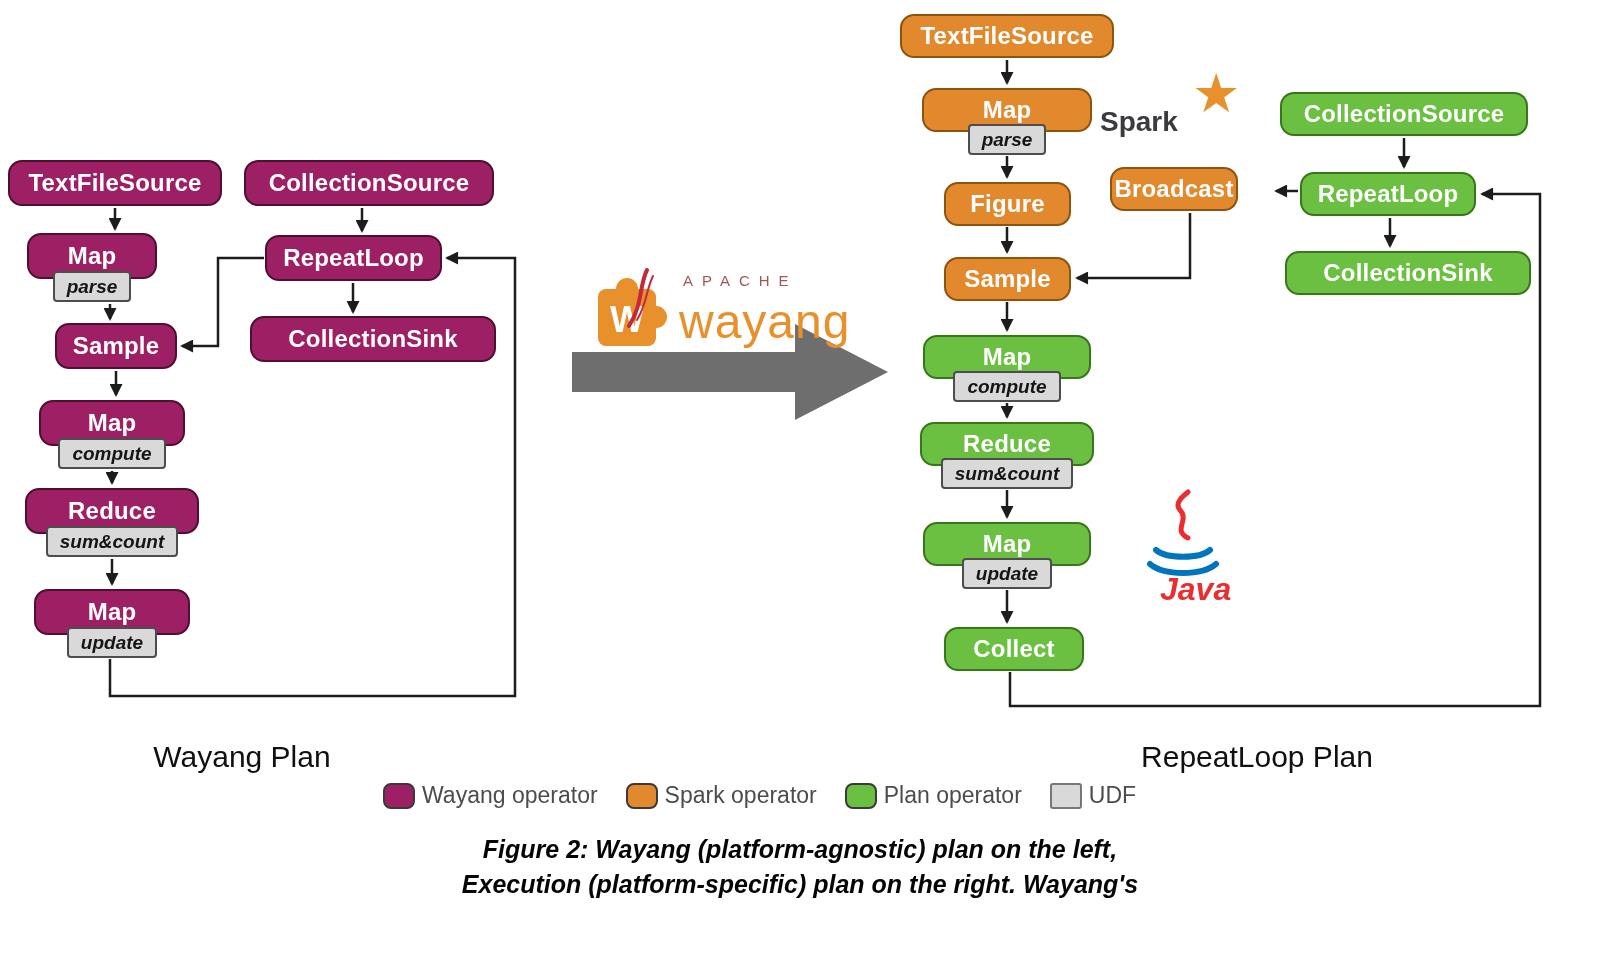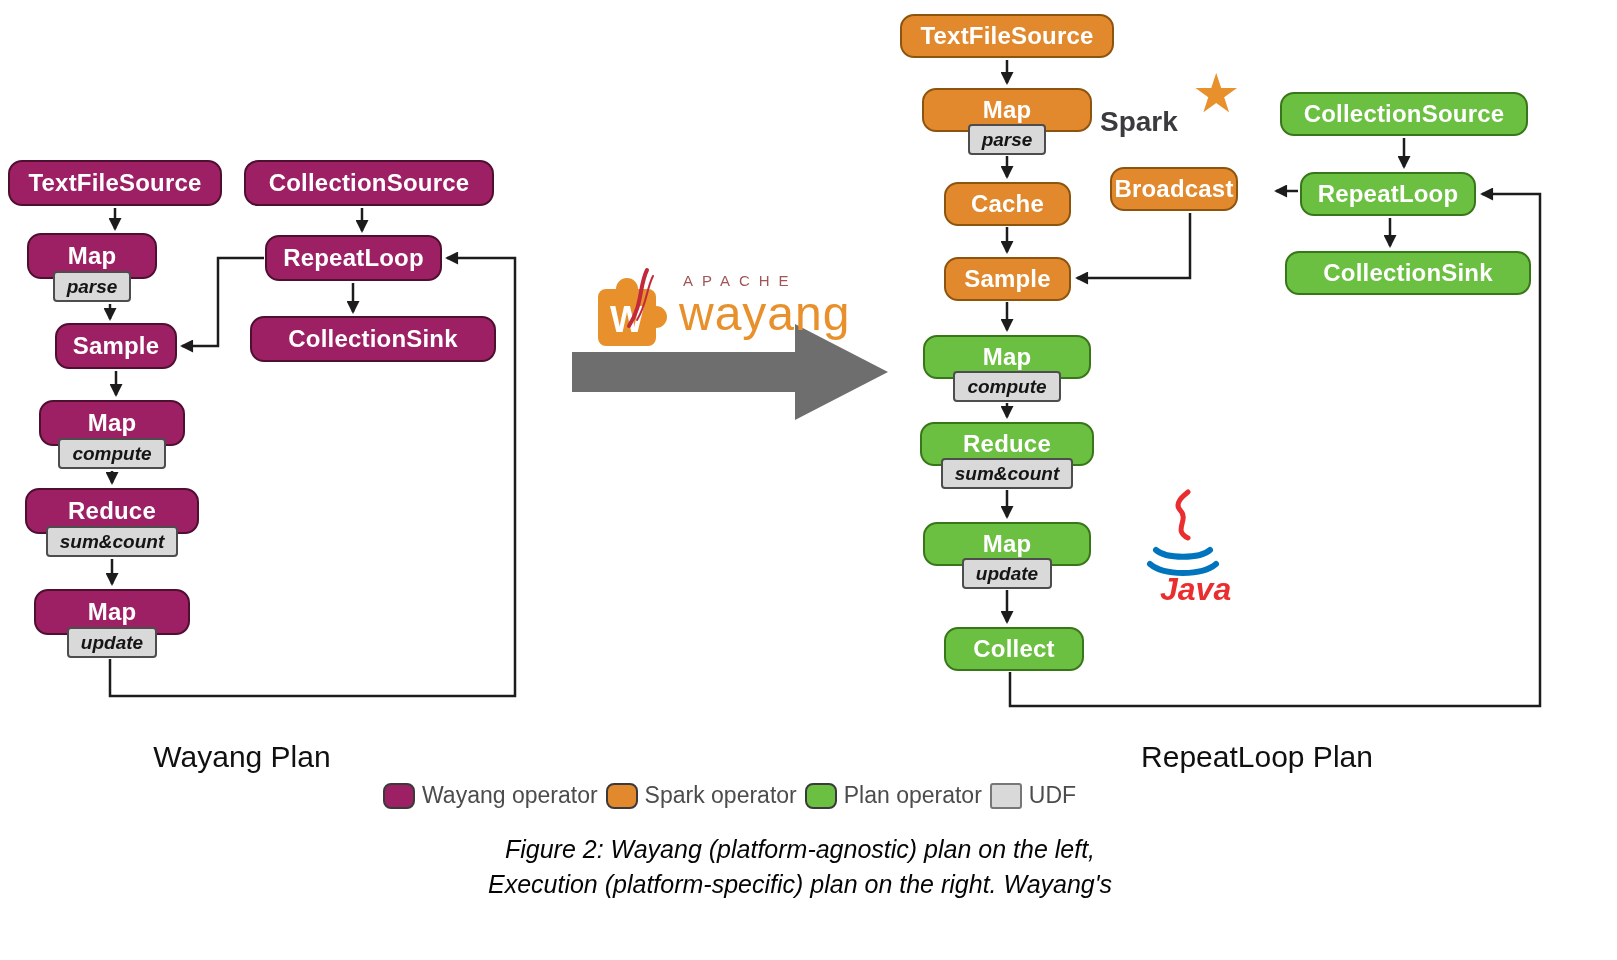--- a/index.html
+++ b/index.html
@@ -12,29 +12,29 @@
   .wrap{position:absolute;display:flex;flex-direction:column;align-items:center}
   .node{display:flex;align-items:center;justify-content:center;height:46px;border-radius:14px;
         color:#fff;font-weight:bold;font-size:24px;letter-spacing:.2px;border:2.5px solid;white-space:nowrap}
   .h44{height:44px}
   .purple{background:#9c2063;border-color:#4f0f31}
   .orange{background:#e1892c;border-color:#8d5410}
   .green{background:#6bbf41;border-color:#38761a}
   .udf{margin-top:-8px;z-index:2;background:#d9d9d9;border:2px solid #4d4d4d;border-radius:4px;
        padding:2px 12px;font-size:19px;font-weight:bold;font-style:italic;color:#151515;line-height:23px;white-space:nowrap}
   .title{position:absolute;font-size:30px;font-weight:normal;color:#101010;text-align:center;width:320px}
-  .legend{position:absolute;left:383px;top:782px;display:flex;align-items:center;gap:8px;
+  .legend{position:absolute;left:383px;top:782px;display:flex;align-items:center;gap:28px;
           font-size:23px;color:#4c4c4c}
   .legend .item{display:flex;align-items:center;gap:7px}
   .sw{width:32px;height:26px;border:2px solid #3a3a3a;border-radius:8px}
   .sw.udfsw{border-radius:3px;border-color:#777}
-  .caption{position:absolute;left:355px;top:832px;width:890px;text-align:center;font-weight:normal;
+  .caption{position:absolute;left:355px;top:832px;width:890px;text-align:center;font-weight:bold;
            font-style:italic;font-size:25px;line-height:35px;color:#050505}
   .wayang-logo{position:absolute;left:583px;top:264px;display:flex;align-items:flex-start;gap:8px}
-  .wayang-text .apache{font-size:15px;letter-spacing:9px;color:#a05656;margin:8px 0 0 4px}
+  .wayang-text .apache{font-size:15px;letter-spacing:9px;color:#a05656;margin:8px 0 8px 4px}
   .wayang-text .wname{font-size:48px;font-weight:normal;color:#e8902c;line-height:50px;letter-spacing:1px}
   .spark-logo{position:absolute;left:1098px;top:72px;width:160px;height:85px}
   .spark-star{position:absolute;left:94px;top:-6px;font-size:54px;color:#e8902c;line-height:54px}
   .spark-word{position:absolute;left:2px;top:34px;font-size:28px;font-weight:bold;color:#3b3a3e}
   .java-logo{position:absolute;left:1136px;top:486px;width:100px;height:120px}
 </style>
 </head>
 <body>
 
 <div class="stage">
@@ -117,21 +117,21 @@
   <div class="wrap" style="left:922px;top:88px">
     <div class="node orange h44" style="width:170px">Map</div>
     <div class="udf">parse</div>
   </div>
 
   <div class="spark-logo">
     <div class="spark-star">★</div>
     <div class="spark-word">Spark</div>
   </div>
 
-  <div class="node orange abs h44" style="left:944px;top:182px;width:127px">Cache</div>
+  <div class="node orange abs h44" style="left:944px;top:182px;width:127px">Figure</div>
   <div class="node orange abs h44" style="left:1110px;top:167px;width:128px">Broadcast</div>
   <div class="node green abs h44" style="left:1280px;top:92px;width:248px">CollectionSource</div>
   <div class="node green abs h44" style="left:1300px;top:172px;width:176px">RepeatLoop</div>
   <div class="node orange abs h44" style="left:944px;top:257px;width:127px">Sample</div>
   <div class="node green abs h44" style="left:1285px;top:251px;width:246px">CollectionSink</div>
 
   <div class="wrap" style="left:923px;top:335px">
     <div class="node green h44" style="width:168px">Map</div>
     <div class="udf">compute</div>
   </div>

